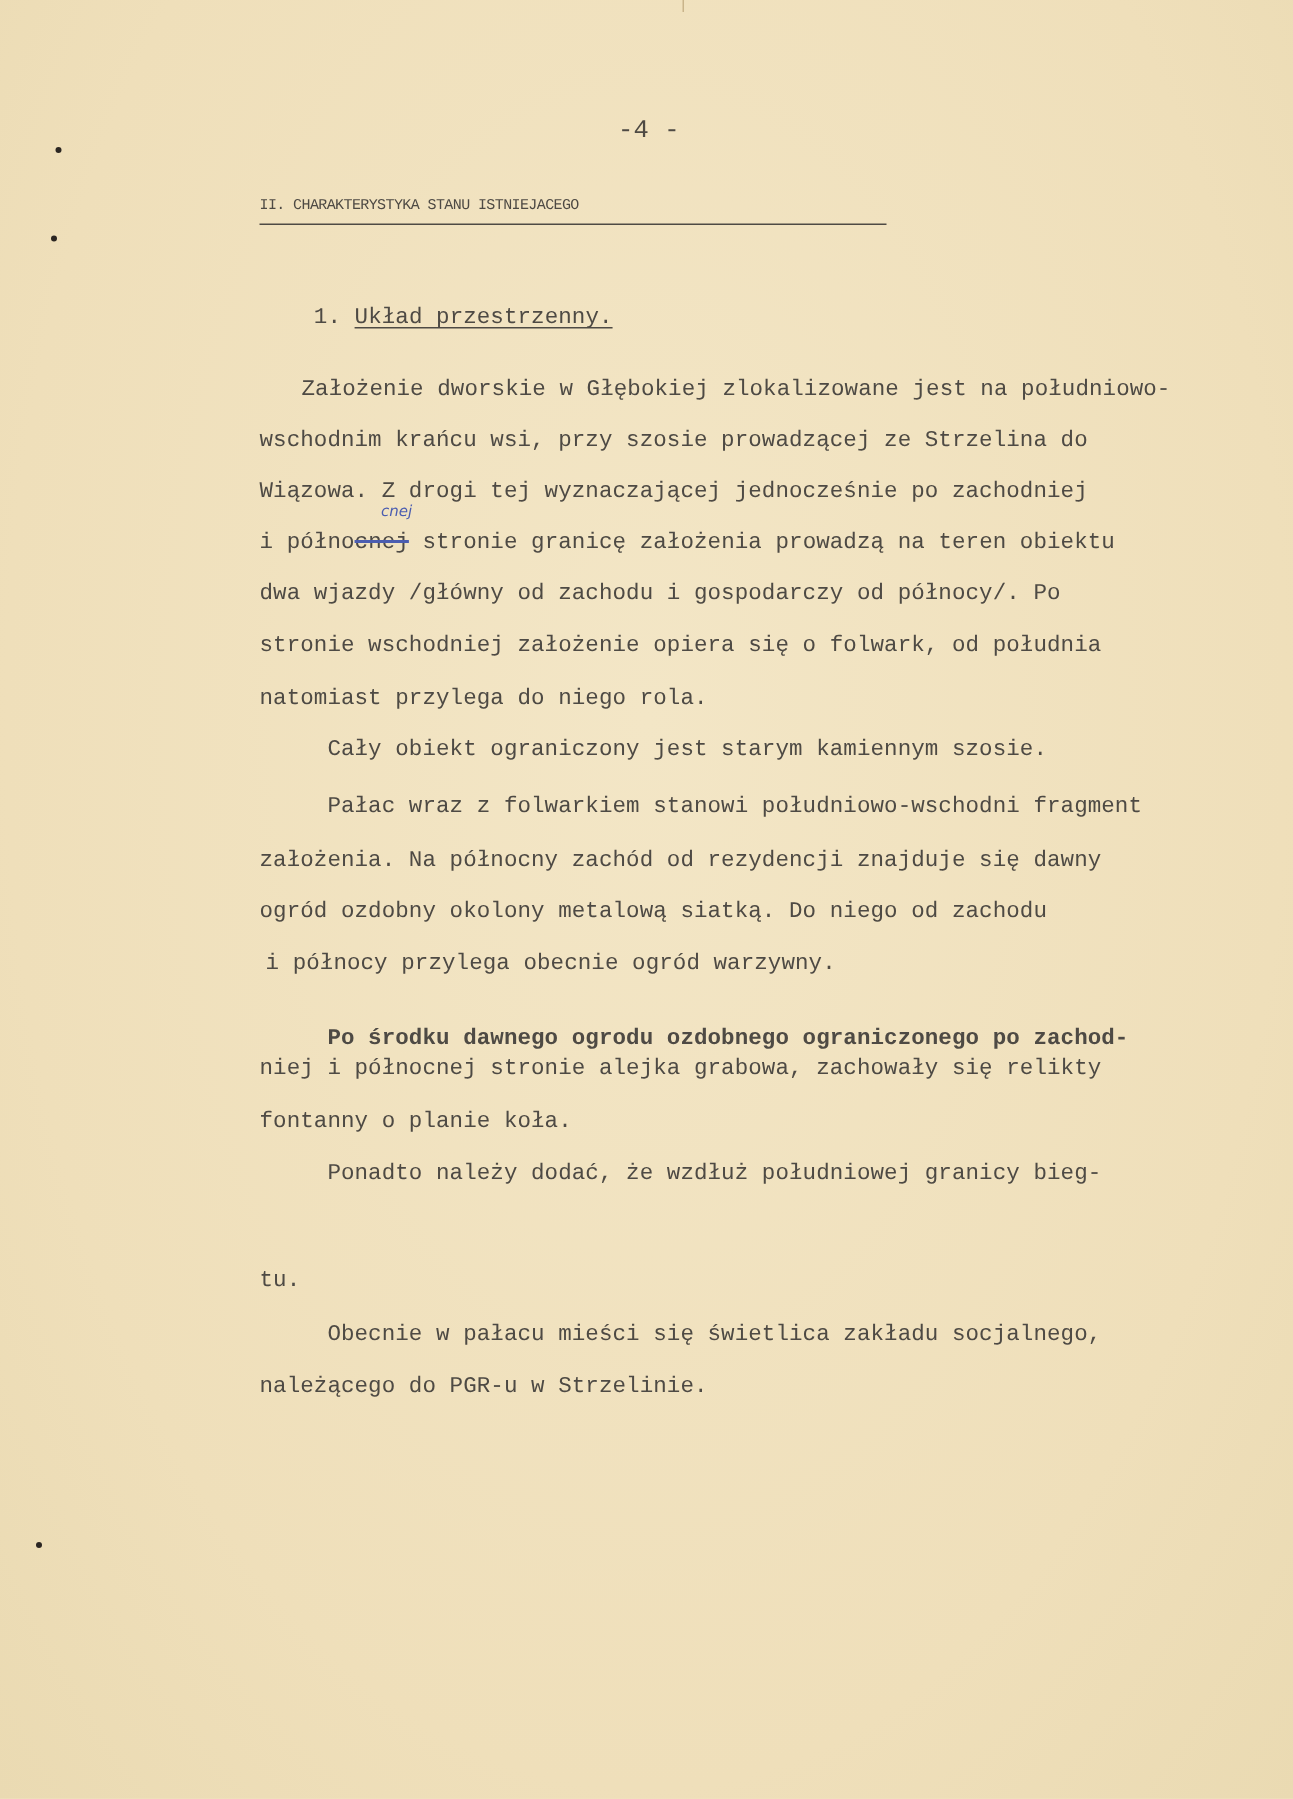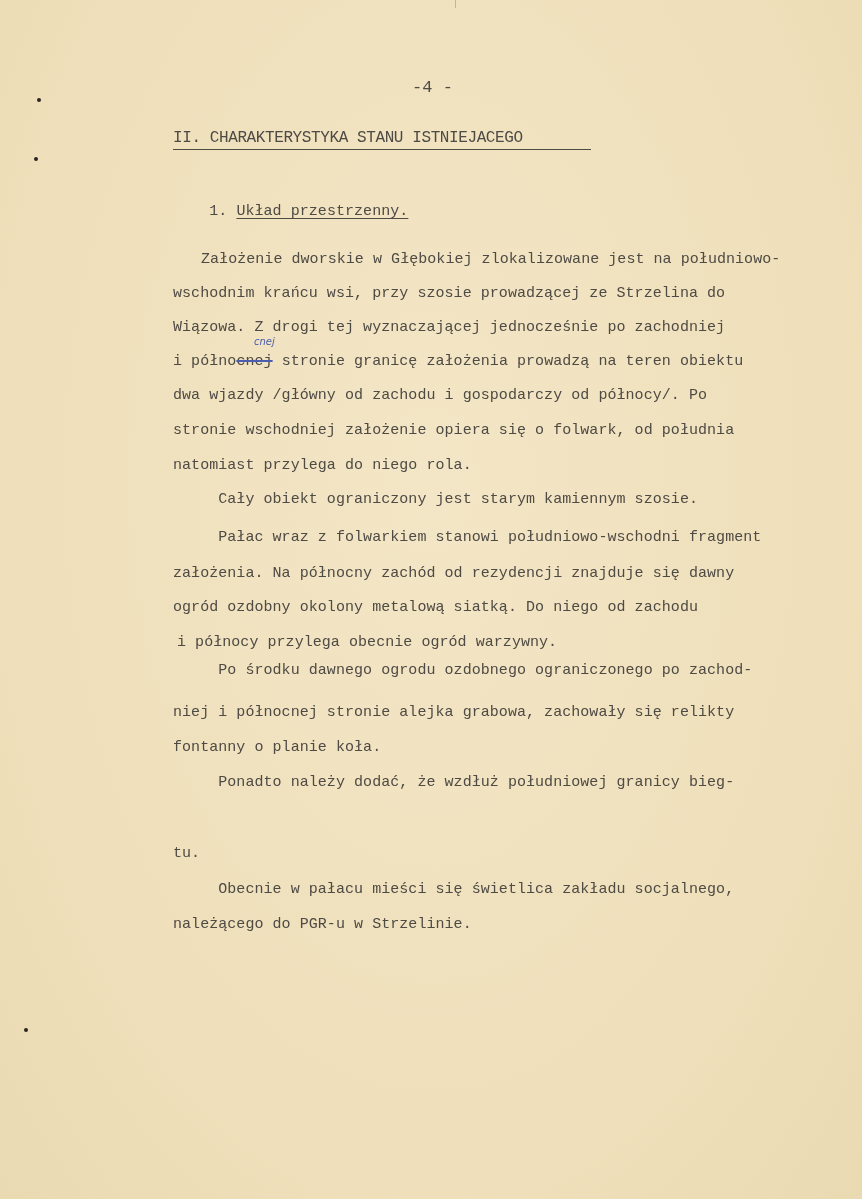--- a/index.html
+++ b/index.html
@@ -11,21 +11,21 @@
     font-family: "Liberation Mono", "DejaVu Sans Mono", monospace;
     color: #4e4a44;
   }
   .page { position: absolute; inset: 0; }
   .line {
     position: absolute; white-space: pre;
     font-size: 15px; letter-spacing: 0.05px; line-height: 20px;
   }
   .page-num { left: 412px; top: 78px; font-size: 17px; }
   .heading {
-    left: 173px; top: 128px; font-size: 16px; letter-spacing: -0.4px;
+    left: 173px; top: 128px; font-size: 10px; letter-spacing: -0.4px;
     border-bottom: 1.6px solid #4e4a44; padding-bottom: 1px;
     width: 418px;
   }
   .subheading { left: 173px; top: 182px; }
   .subheading .num { }
   .subheading .title { text-decoration: underline; text-underline-offset: 3px; }
   .correction {
     position: absolute; left: 254px; top: 336px;
     font-family: "DejaVu Sans", sans-serif; font-size: 10px; color: #4b5db0;
     font-style: italic;
@@ -60,20 +60,20 @@
   <div class="line" style="left:173px;top:352px;"><span>i półno</span><span class="strike">cnej</span><span> stronie granicę założenia prowadzą na teren obiektu</span></div>
 
   <div class="line" style="left:173px;top:386px;">dwa wjazdy /główny od zachodu i gospodarczy od północy/. Po</div>
   <div class="line" style="left:173px;top:421px;">stronie wschodniej założenie opiera się o folwark, od południa</div>
   <div class="line" style="left:173px;top:456px;">natomiast przylega do niego rola.</div>
   <div class="line" style="left:173px;top:490px;">     Cały obiekt ograniczony jest starym kamiennym szosie.</div>
   <div class="line" style="left:173px;top:528px;">     Pałac wraz z folwarkiem stanowi południowo-wschodni fragment</div>
   <div class="line" style="left:173px;top:564px;">założenia. Na północny zachód od rezydencji znajduje się dawny</div>
   <div class="line" style="left:173px;top:598px;">ogród ozdobny okolony metalową siatką. Do niego od zachodu</div>
   <div class="line" style="left:177px;top:633px;">i północy przylega obecnie ogród warzywny.</div>
-  <div class="line" style="left:173px;top:661px;">     Po środku dawnego ogrodu ozdobnego ograniczonego po zachod-</div>
+  <div class="line" style="left:173px;top:683px;font-weight:bold;">     Po środku dawnego ogrodu ozdobnego ograniczonego po zachod-</div>
   <div class="line" style="left:173px;top:703px;">niej i północnej stronie alejka grabowa, zachowały się relikty</div>
   <div class="line" style="left:173px;top:738px;text-align:center;">fontanny o planie koła.</div>
   <div class="line" style="left:173px;top:773px;">     Ponadto należy dodać, że wzdłuż południowej granicy bieg-</div>
   <div class="line" style="left:173px;top:844px;">tu.</div>
   <div class="line" style="left:173px;top:915px;">należącego do PGR-u w Strzelinie.</div>
   <div class="line" style="left:173px;top:880px;">     Obecnie w pałacu mieści się świetlica zakładu socjalnego,</div>
 </div>
 
 </body></html>

